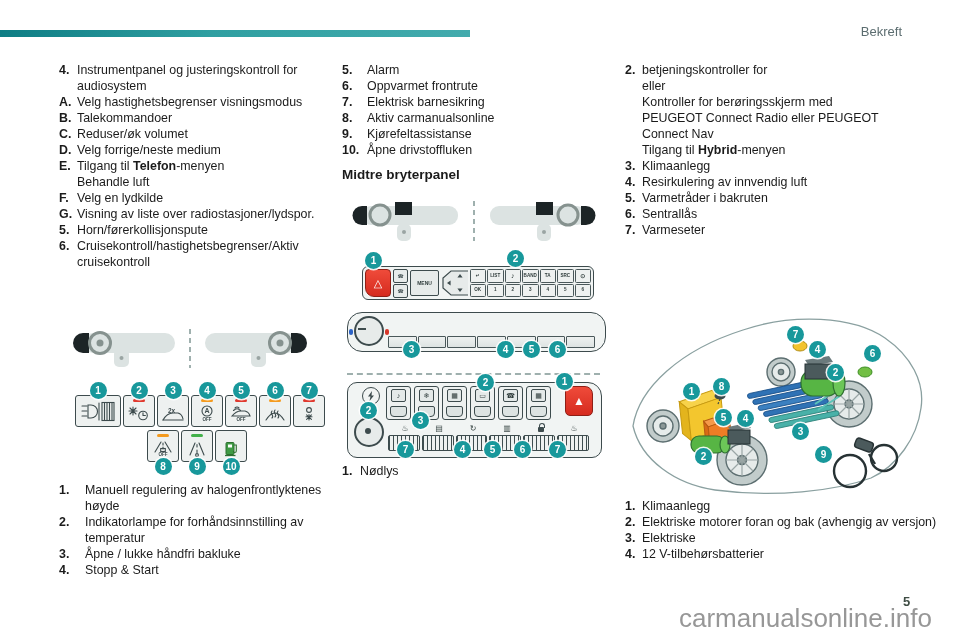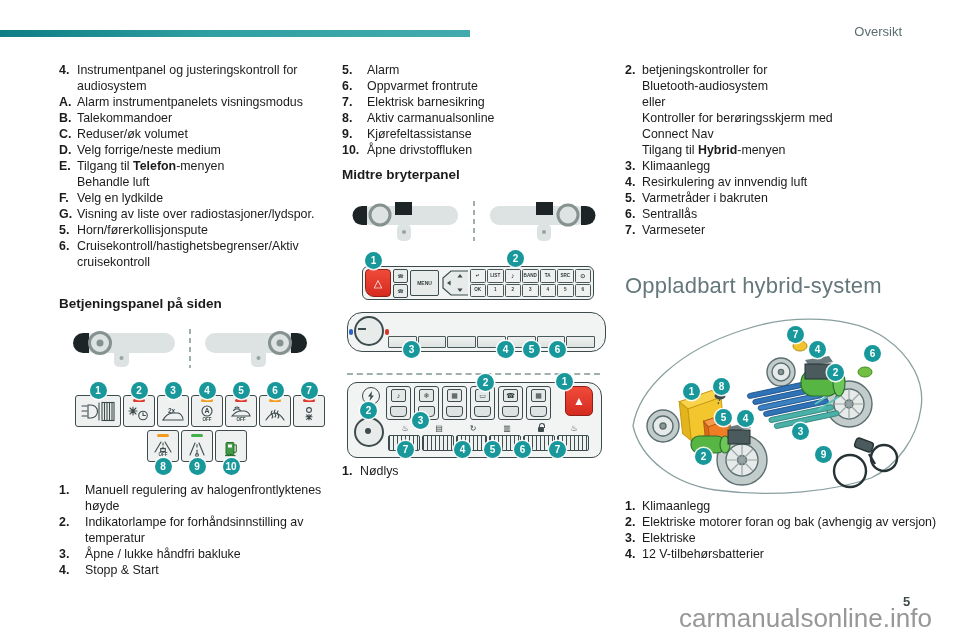--- a/index.html
+++ b/index.html
@@ -95,30 +95,30 @@
                      border:1px solid #3d4b4d;border-bottom:none;border-radius:3px 3px 0 0;}
   .wm{position:absolute;left:679px;top:603px;font-size:26px;color:#979797;}
   .pgnum{position:absolute;left:903px;top:594px;font-size:13px;font-weight:700;color:#3f4d44;}
   b{font-weight:700;}
 </style>
 </head>
 <body>
 
 <div class="page">
   <div class="topbar"></div>
-  <div class="hdr">Oversikt</div>
+  <div class="hdr">Bekreft</div>
 
   <div class="col col1">
     <div class="li">
         <span class="num">4.</span>
         <div class="txt">Instrumentpanel og justeringskontroll for audiosystem</div>
       </div>
     <div class="li">
         <span class="num">A.</span>
-        <div class="txt">Alarm instrumentpanelets visningsmodus</div>
+        <div class="txt">Velg hastighetsbegrenser visningsmodus</div>
       </div>
     <div class="li">
         <span class="num">B.</span>
         <div class="txt">Talekommandoer</div>
       </div>
     <div class="li">
         <span class="num">C.</span>
         <div class="txt">Reduser/øk volumet</div>
       </div>
     <div class="li">
@@ -139,21 +139,20 @@
       </div>
     <div class="li">
         <span class="num">5.</span>
         <div class="txt">Horn/førerkollisjonspute</div>
       </div>
     <div class="li">
         <span class="num">6.</span>
         <div class="txt">Cruisekontroll/hastighetsbegrenser/Aktiv cruisekontroll</div>
       </div>
 
-    <div class="bhead" style="top:234px">Betjeningspanel på siden</div>
 
     <div class="diagram" style="top:260px;width:278px;height:158px">
       <svg width="246" height="52" style="position:absolute;left:8px;top:2px">
         <g>
           <rect x="16" y="9" width="92" height="20" rx="10" fill="#dce3e2"></rect>
           <path d="M16,9 a10,10 0 0 0 0,20 l6,0 0,-20 z" fill="#1c2426"></path>
           <circle cx="33" cy="19" r="10.5" fill="#dce3e2" stroke="#86928f" stroke-width="3"></circle>
           <circle cx="33" cy="19" r="3.5" fill="#86928f"></circle>
           <rect x="47" y="25" width="15" height="18" rx="5" fill="#dce3e2"></rect>
           <circle cx="54.5" cy="34" r="2" fill="#9aa5a3"></circle>
@@ -501,23 +500,23 @@
           <div class="txt">Nødlys</div>
         </div>
     </div>
   </div>
 
   <div class="col col3">
     <div class="li">
       <span class="num" style="width:17px">2.</span>
       <div class="txt">
         <div>betjeningskontroller for</div>
-        <div>Bluetooth-audiosystem</div>
         <div>eller</div>
         <div>Kontroller for berøringsskjerm med</div>
+        <div>PEUGEOT Connect Radio eller PEUGEOT</div>
         <div>Connect Nav</div>
         <div><span>Tilgang til </span><b>Hybrid</b><span>-menyen</span></div>
       </div>
     </div>
     <div class="li">
         <span class="num" style="width:17px">3.</span>
         <div class="txt">Klimaanlegg</div>
       </div>
     <div class="li">
         <span class="num" style="width:17px">4.</span>
@@ -529,21 +528,20 @@
       </div>
     <div class="li">
         <span class="num" style="width:17px">6.</span>
         <div class="txt">Sentrallås</div>
       </div>
     <div class="li">
         <span class="num" style="width:17px">7.</span>
         <div class="txt">Varmeseter</div>
       </div>
 
-    <div class="bighead">Oppladbart hybrid-system</div>
 
     <div class="diagram" style="top:246px;width:312px;height:192px">
       <svg width="312" height="192" viewBox="0 0 312 192">
         <path d="M8,118 C14,80 55,42 118,22 C168,5 228,8 260,30 C286,48 300,74 296,100 C292,130 272,158 246,170 C210,183 150,190 90,182 C50,176 16,152 8,118 Z" fill="none" stroke="#8aa0a0" stroke-width="1.3"></path>
 
         <g stroke="#5c6e70" stroke-width="1.4">
           <circle cx="38" cy="118" r="16" fill="#c2cccb"></circle>
             <circle cx="38" cy="118" r="10" fill="#e6ebea"></circle>
             <circle cx="38" cy="118" r="3" fill="#8b9897"></circle>
           <circle cx="156" cy="64" r="14" fill="#c2cccb"></circle>

